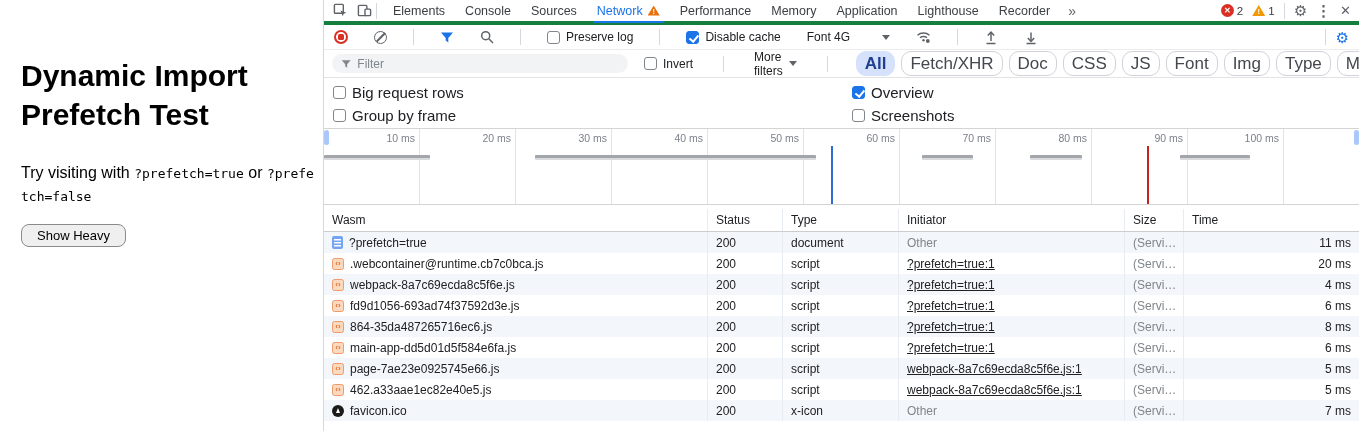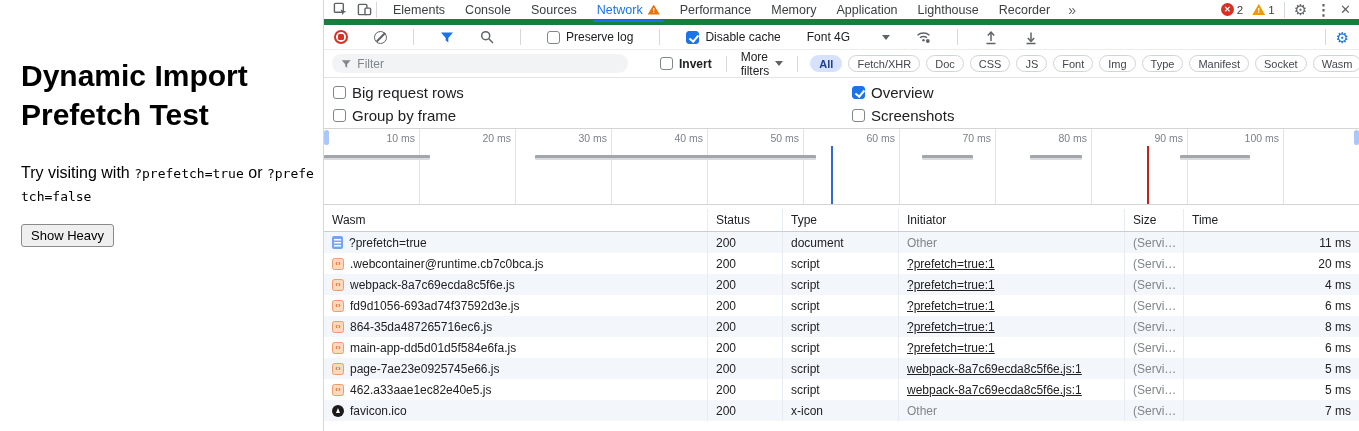--- a/index.html
+++ b/index.html
@@ -5,31 +5,31 @@
   * { margin:0; padding:0; box-sizing:border-box; }
   html,body { width:1359px; height:431px; background:#fff; overflow:hidden;
               font-family:"Liberation Sans", sans-serif; color:#202124; }
 
   
   .page-panel { position:absolute; left:0; top:0; width:322px; height:431px; background:#fff; }
   .page-title { margin:56px 0 0 21px; width:285px; font-size:30px; font-weight:700; line-height:1.3; color:#000; }
   .page-intro { margin:27px 0 0 21px; width:294px; font-size:16px; line-height:1.45; color:#000; }
   .page-intro code { font-family:"DejaVu Sans Mono", monospace; font-size:13px; word-break:break-all; }
   .show-heavy { margin:17px 0 0 21px; font-size:13px; font-family:"Liberation Sans",sans-serif;
-                padding:3px 9px; background:#efefef; border:1px solid #8a8a8a; border-radius:3px; cursor:pointer; }
+                padding:3px 15px; background:#efefef; border:1px solid #8a8a8a; border-radius:8px; cursor:pointer; }
   .banner { position:absolute; left:21px; top:253px; width:261px; height:64px; background:#e8e6fb;
             display:flex; align-items:center; gap:8px; padding-left:23px; font-size:15px; color:#111; }
 
   
   .devtools { position:absolute; left:323px; top:0; width:1036px; height:431px; background:#fff;
               border-left:1px solid #d8d8d8; font-size:12px; }
   .vdiv { width:1px; height:16px; background:#d5d8dc; flex:none; }
 
   
-  .tabbar { display:flex; align-items:center; height:25px; border-bottom:6px solid #15803d; padding:0 8px 0 4px; }
+  .tabbar { display:flex; align-items:center; height:25px; border-bottom:4px solid #15803d; padding:0 8px 0 4px; }
   .tool-icon { width:24px; height:24px; display:flex; align-items:center; justify-content:center; flex:none; color:#5f6368; cursor:pointer; }
   .tabs { display:flex; height:25px; margin-left:6px; }
   .tab { position:relative; display:flex; align-items:center; gap:5px; padding:0 10px; font-size:12.5px; color:#3c4043; cursor:pointer; white-space:nowrap; }
   .tab.active { color:#1a73e8; }
   .tab.active::after { content:""; position:absolute; left:6px; right:6px; bottom:0; height:2.5px; background:#1a73e8; border-radius:2px 2px 0 0; }
   .more-tabs { padding:0 8px; font-size:14px; color:#5f6368; cursor:pointer; }
   .tabbar-right { margin-left:auto; display:flex; align-items:center; gap:9px; }
   .count { font-size:11.5px; color:#3c4043; }
   .err-circle { width:13px; height:13px; border-radius:50%; background:#d93025; position:relative; display:inline-block; }
   .err-circle::after { content:"✕"; position:absolute; left:0; right:0; top:0.5px; text-align:center; font-size:8px; color:#fff; font-weight:700; line-height:12px; }
@@ -47,26 +47,26 @@
   .clear-btn::after { content:""; position:absolute; left:5px; top:-1px; width:1.5px; height:12px; background:#5f6368; transform:rotate(45deg); }
   .cb { width:13px; height:13px; border-radius:3px; border:1.5px solid #80868b; background:#fff; flex:none; position:relative; cursor:pointer; }
   .cb.checked { background:#1a73e8; border-color:#1a73e8; }
   .cb.checked::after { content:""; position:absolute; left:3.5px; top:1px; width:3.5px; height:7px; border:solid #fff; border-width:0 2px 2px 0; transform:rotate(40deg); }
   .cb-item { display:flex; align-items:center; gap:6px; cursor:pointer; }
   .dd-tri { width:0; height:0; border-left:4px solid transparent; border-right:4px solid transparent; border-top:5px solid #5f6368; display:inline-block; }
   .throttle { display:flex; align-items:center; cursor:pointer; }
   .throttle .dd-tri { margin-left:32px; }
 
   
-  .filterbar { display:flex; align-items:center; height:28px; gap:0; padding:0 8px; border-bottom:1px solid #e3e3e3; }
+  .filterbar { display:flex; align-items:center; height:28px; gap:16px; padding:0 8px; border-bottom:1px solid #e3e3e3; }
   .filter-pill { display:flex; align-items:center; gap:6px; width:296px; height:19px; background:#f1f3f4; border-radius:10px; padding:0 9px; flex:none; }
   .filter-pill input { border:none; outline:none; background:transparent; font-size:12px; width:100%; font-family:"Liberation Sans",sans-serif; color:#202124; }
   .filter-pill input::placeholder { color:#80868b; }
   .chips { display:flex; align-items:center; gap:6px; margin-left:12px; flex:1; }
-  .chip { padding:1.5px 8px; border-radius:10px; border:1px solid #d0d3d9; font-size:11px; color:#44474d; white-space:nowrap; cursor:pointer; }
+  .chip { padding:1.5px 8px; border-radius:10px; border:1px solid #d0d3d9; font-size:17px; color:#44474d; white-space:nowrap; cursor:pointer; }
   .chip.selected { background:#d6e2fb; border-color:#d6e2fb; color:#1f3f8f; font-weight:700; }
 
   
   .opts { display:grid; grid-template-columns:519px 1fr; grid-auto-rows:23px; padding:3px 0 0 9px; height:50px; border-bottom:none; }
   .opts .cb-item { font-size:15px;text-align:right; }
 
   
   .overview { position:relative; height:77px; border-top:1px solid #d4d4d4; border-bottom:1px solid #d4d4d4; overflow:hidden; background:#fff; }
   .ov-seg { position:absolute; top:0; bottom:0; border-right:1px solid #dbe4f1; }
   .ov-tick { position:absolute; top:3px; right:4px; font-size:10.5px; color:#7d818a; white-space:nowrap; }
@@ -232,21 +232,21 @@
     </span>
   </div>
 
   <div class="filterbar">
     <span class="filter-pill">
       <svg width="11" height="10" viewBox="0 0 14 13">
           <path d="M1 1.5 L13 1.5 L8.3 7 L8.3 11.5 L5.7 9.6 L5.7 7 Z" fill="#80868b"></path>
         </svg>
       <input type="text" placeholder="Filter" style="">
     </span>
-    <span class="cb-item" style="margin-left:32px;font-weight:bold;">
+    <span class="cb-item" style="">
       <span class="cb"></span>
       <span>Invert</span>
     </span>
     <span class="vdiv" style="margin:0 14px;"></span>
     <span class="cb-item">
       <span>More filters</span>
       <span class="dd-tri"></span>
     </span>
     <span class="vdiv" style="margin:0 0 0 14px;"></span>
     <div class="chips" id="chips">

